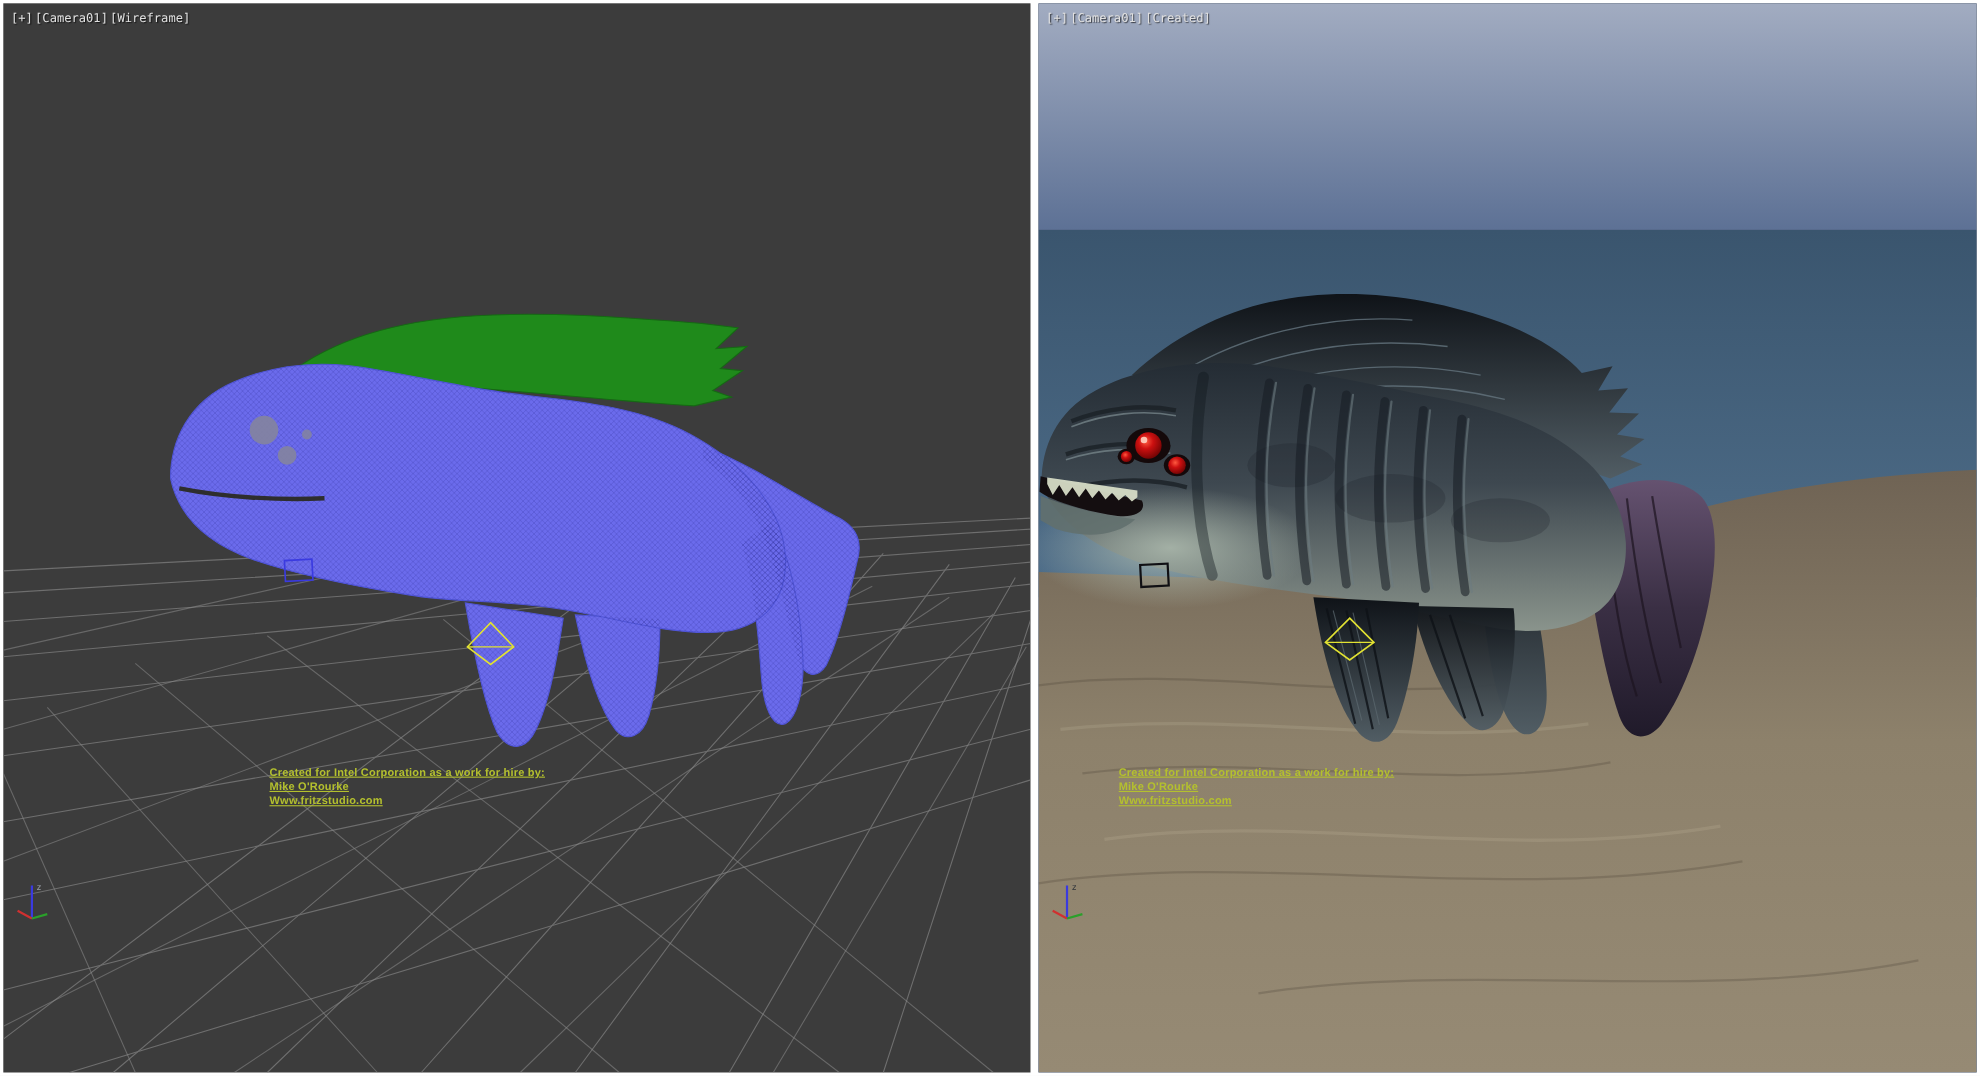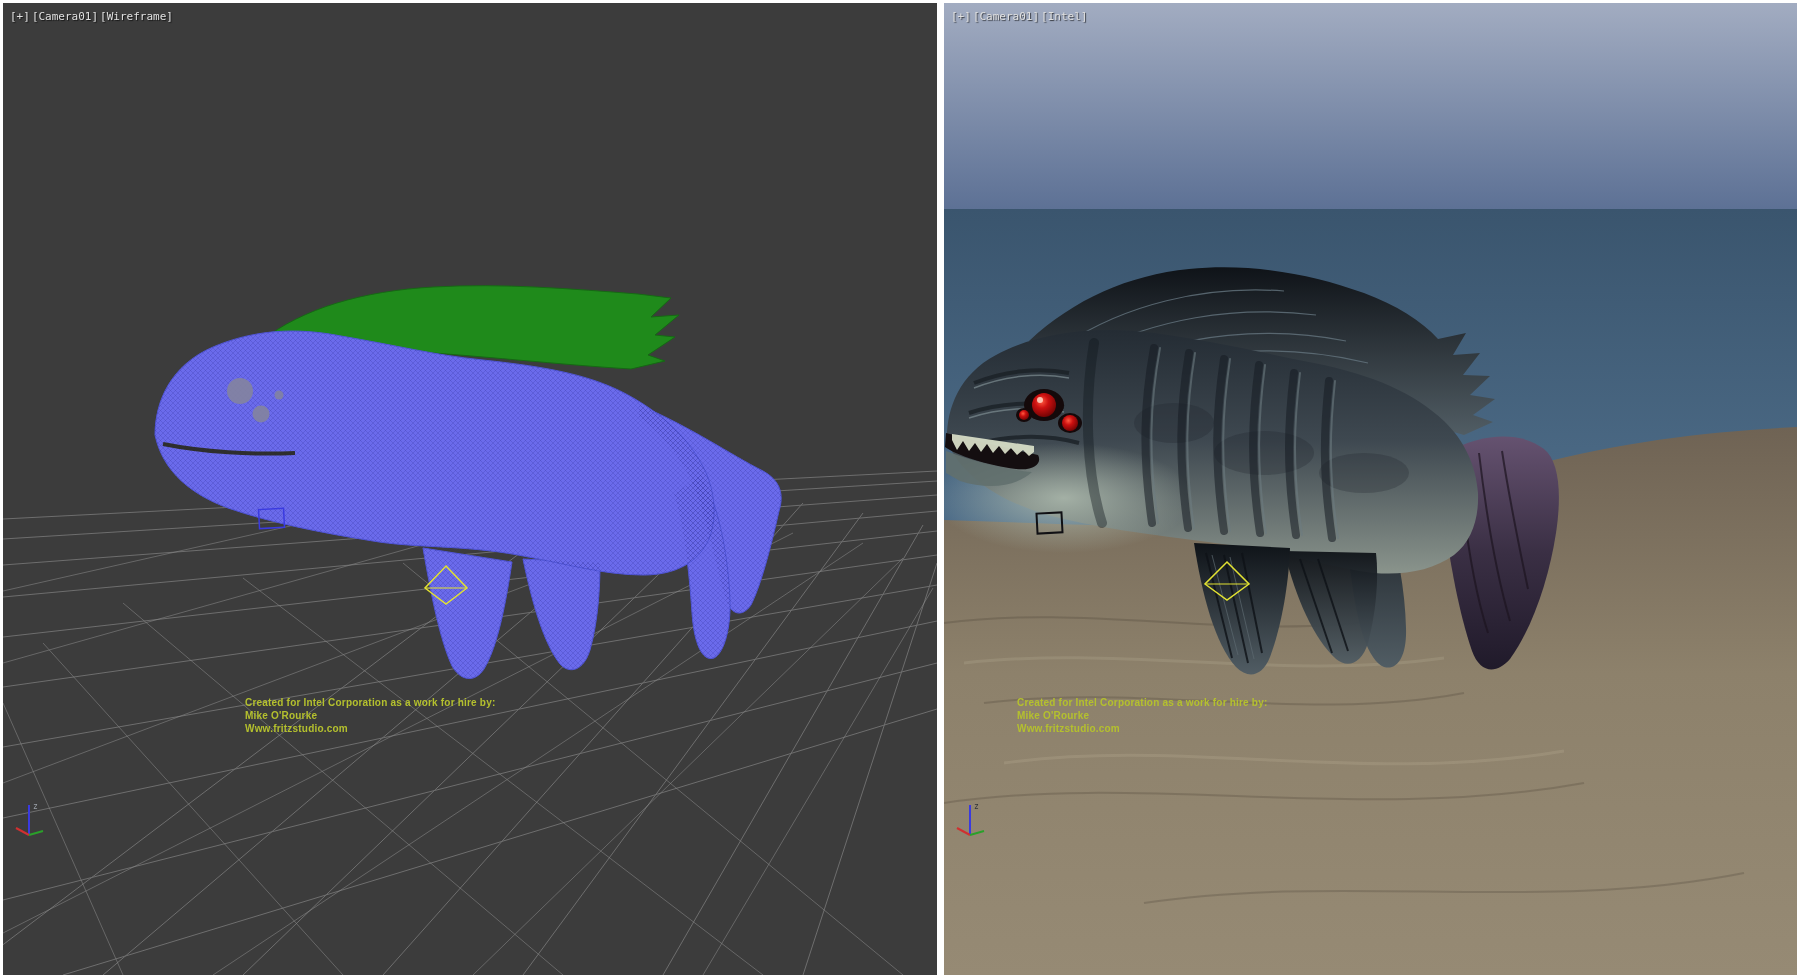--- a/index.html
+++ b/index.html
@@ -7,21 +7,21 @@
          font-family:"Liberation Sans",sans-serif;}
   .viewport{position:absolute;top:3px;height:972px;overflow:hidden;}
   .vp-left{left:3px;width:934px;background:var(--wireframe-bg,#3c3c3c);}
   .vp-right{left:944px;width:853px;background:#45546c;}
   .divider{position:absolute;left:937px;top:0;width:7px;height:978px;background:var(--divider,#ffffff);}
   .vp-label{position:absolute;top:7px;left:7px;z-index:6;display:flex;gap:2px;
             font:11px "DejaVu Sans Mono",monospace;color:var(--label-text,#e0e0e0);
             text-shadow:1px 1px 1px rgba(0,0,0,.65);}
   .vp-label span{cursor:pointer;white-space:pre;}
   .annotation{position:absolute;z-index:5;font:bold 10px "Liberation Sans",sans-serif;
-              color:var(--annotation-yellow,#b4c02e);line-height:1.3;letter-spacing:.2px;}
+              color:var(--annotation-yellow,#b4c02e);line-height:1.3;letter-spacing:.2px;text-decoration:underline;}
   .vp-left .annotation{left:242px;top:693px;}
   .vp-right .annotation{left:73px;top:693px;}
   svg.scene{position:absolute;left:0;top:0;}
   svg.tripod{position:absolute;left:10px;top:792px;z-index:5;}
   .fishfill{fill:var(--fish-wire-blue,#6b6bec);stroke:#5156d8;stroke-width:1;}
   .fishpat{fill:url(#wirepat);stroke:none;}
   .gridline{stroke:var(--grid-line,#6e6e6e);stroke-width:1;fill:none;}
   .gridline2{stroke:#8a8a8a;stroke-width:1;fill:none;opacity:.55;}
 </style>
 </head>
@@ -103,21 +103,21 @@
     </svg>
   </div>
 
   <div class="divider"></div>
 
   <div class="viewport vp-right">
 
     <div class="vp-label">
       <span>[+]</span>
       <span>[Camera01]</span>
-      <span>[Intel]</span>
+      <span>[Created]</span>
     </div>
 
     <svg class="scene" width="853" height="972" viewBox="0 0 853 972">
       <defs>
         <linearGradient id="skyG" x1="0" y1="0" x2="0" y2="1">
           <stop offset="0%" stop-color="#a2acc1"></stop>
             <stop offset="100%" stop-color="#5d7195"></stop>
         </linearGradient>
         <linearGradient id="seaG" x1="0" y1="0" x2="0" y2="1">
           <stop offset="0%" stop-color="#3a556e"></stop>

